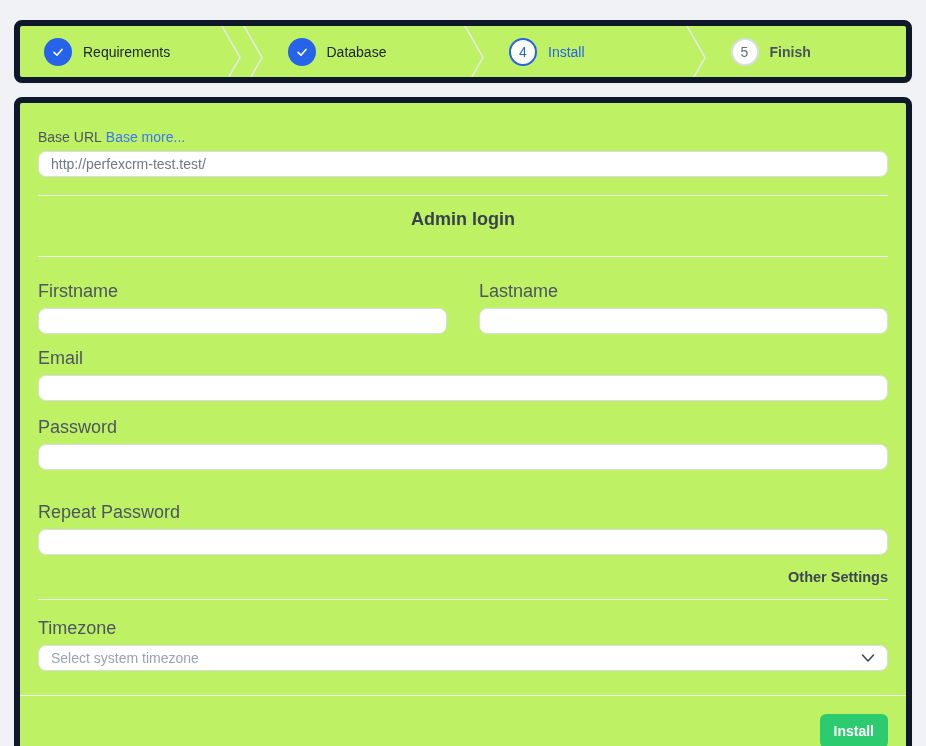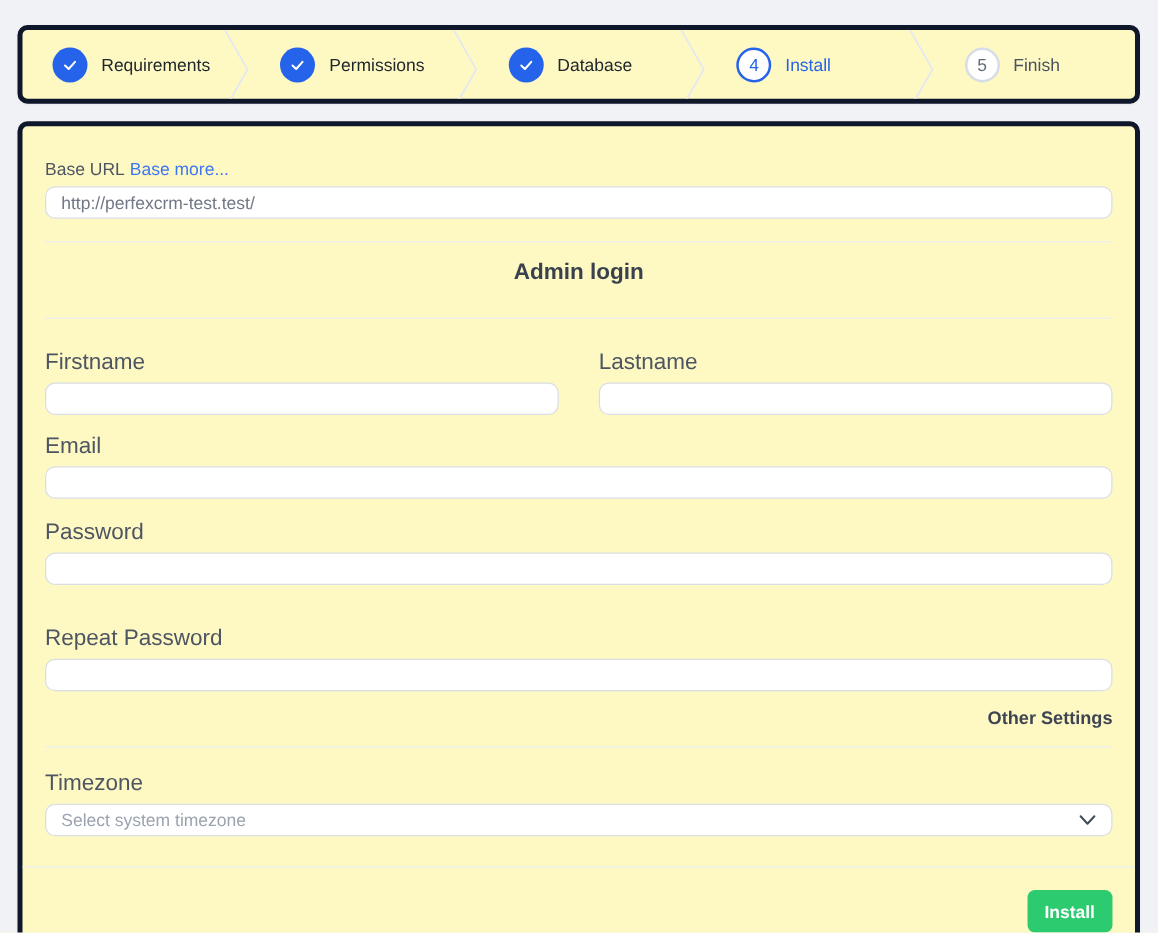--- a/index.html
+++ b/index.html
@@ -5,22 +5,22 @@
   * { margin: 0; padding: 0; box-sizing: border-box; }
   html, body {
     width: 926px; height: 746px;
     background: #f1f2f5;
     font-family: "Liberation Sans", "DejaVu Sans", sans-serif;
     overflow: hidden;
   }
   .page { padding: 20px 14px; }
 
   .card {
-    background: #fef9c3;
-    border: 4px solid #0f172a;
+    background: #bef264;
+    border: 6px solid #0f172a;
     border-radius: 8px;
     box-shadow: 0 1px 2px rgba(20,30,50,0.04);
   }
 
   
   .stepper {
     height: 63px;
     display: flex;
     align-items: stretch;
     margin-bottom: 14px;
@@ -48,21 +48,21 @@
     font-weight: 500;
   }
   .step-circle.upcoming {
     background: #ffffff;
     border: 2px solid #d7dde6;
     color: #636d7b;
     font-weight: 500;
   }
   .step-label { margin-left: 11px; font-size: 14px; color: #20262e; }
   .step.active .step-label { color: #2563eb; }
-  .step.upcoming .step-label { color: #4a5260; }
+  .step.upcoming .step-label { color: #4a5260; font-weight: bold; }
   .step-sep { flex: 0 0 22px; height: 63px; display: block; }
 
   
   .card-content { padding: 26px 18px 0; }
 
   .form-label {
     display: block;
     font-size: 18px;
     color: #4d5562;
     margin-bottom: 6px;
@@ -163,28 +163,20 @@
             <polyline points="5,10.5 8.7,14 15,6.8" fill="none" stroke="#ffffff" stroke-width="2" stroke-linecap="round" stroke-linejoin="round"></polyline>
           </svg>
       </span>
       <span class="step-label">Requirements</span>
     </div>
 
     <svg class="step-sep" viewBox="0 0 22 63" preserveAspectRatio="none">
         <polyline points="2,0 20,31.5 2,63" fill="none" stroke="#e4e9f0" stroke-width="1.5"></polyline>
       </svg>
 
-    <div class="step completed">
-      <span class="step-circle completed">
-        <svg width="16" height="16" viewBox="0 0 20 20">
-            <polyline points="5,10.5 8.7,14 15,6.8" fill="none" stroke="#ffffff" stroke-width="2" stroke-linecap="round" stroke-linejoin="round"></polyline>
-          </svg>
-      </span>
-      <span class="step-label">Permissions</span>
-    </div>
 
     <svg class="step-sep" viewBox="0 0 22 63" preserveAspectRatio="none">
         <polyline points="2,0 20,31.5 2,63" fill="none" stroke="#e4e9f0" stroke-width="1.5"></polyline>
       </svg>
 
     <div class="step completed">
       <span class="step-circle completed">
         <svg width="16" height="16" viewBox="0 0 20 20">
             <polyline points="5,10.5 8.7,14 15,6.8" fill="none" stroke="#ffffff" stroke-width="2" stroke-linecap="round" stroke-linejoin="round"></polyline>
           </svg>

